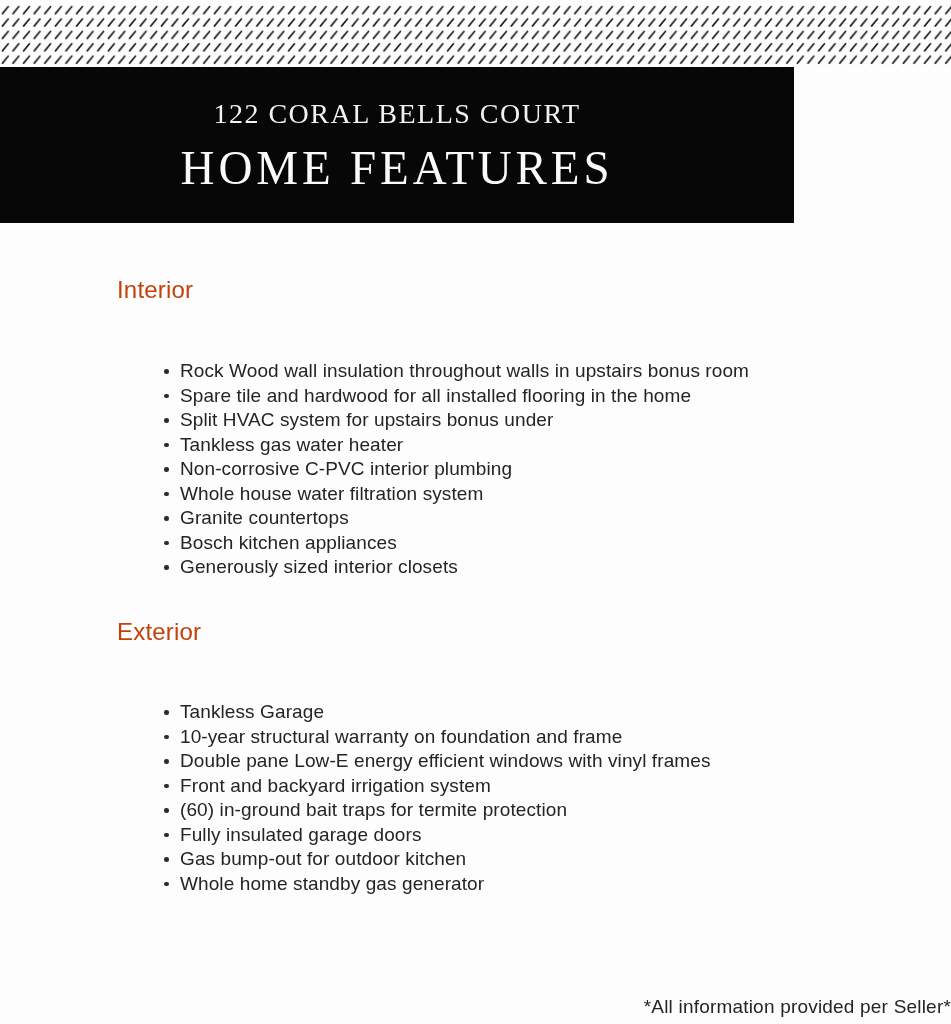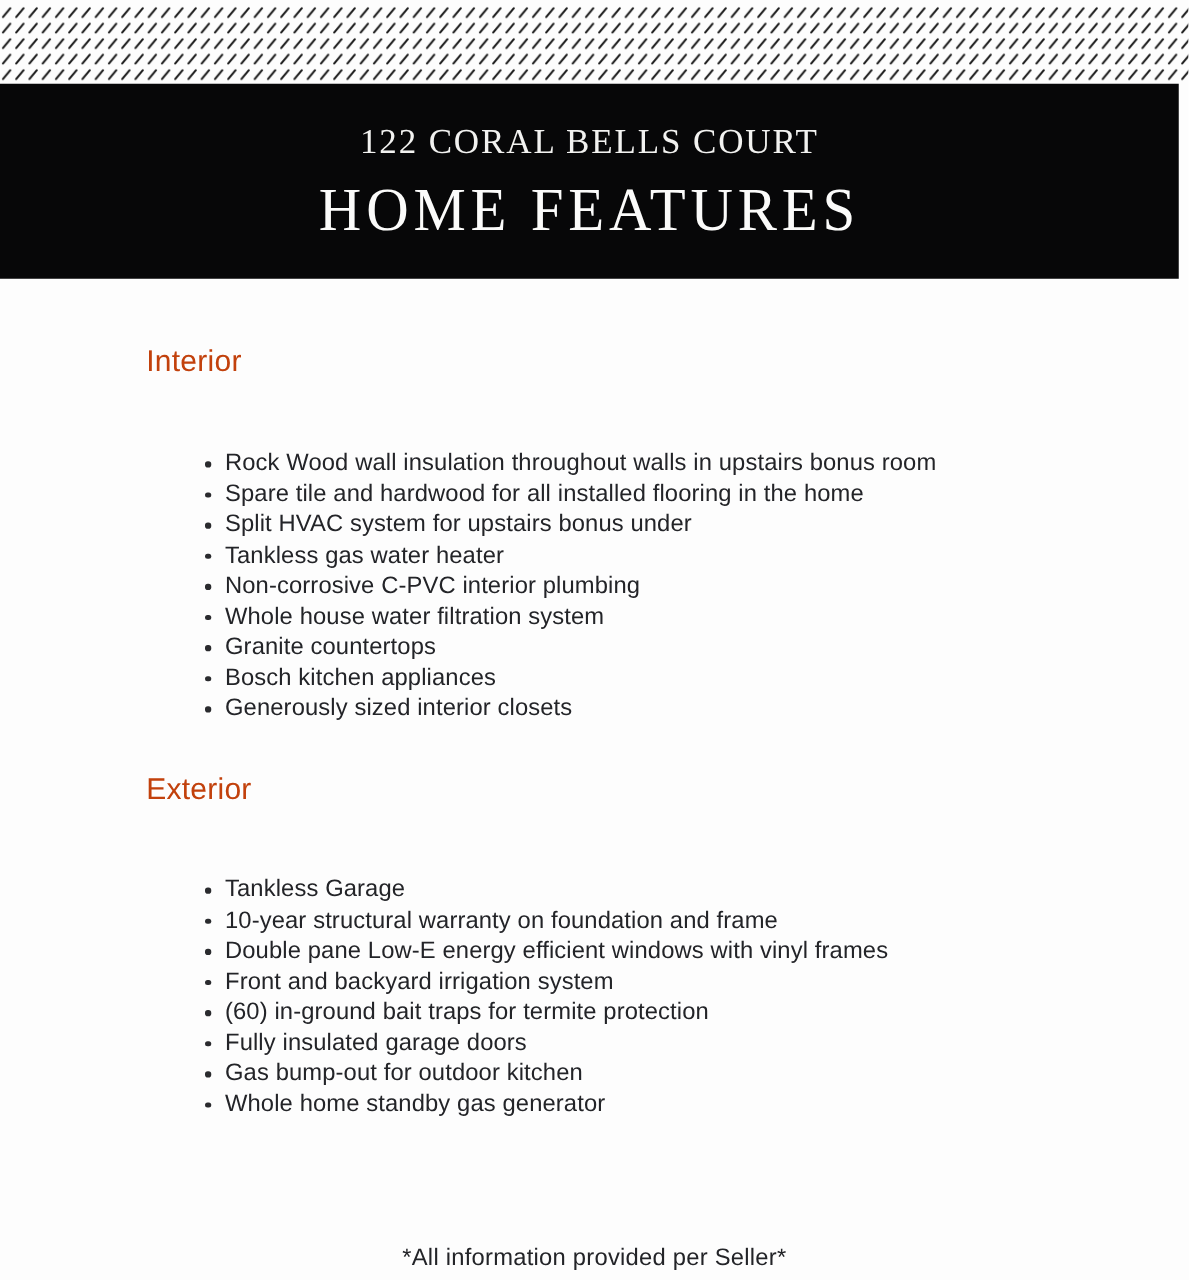--- a/index.html
+++ b/index.html
@@ -21,21 +21,21 @@
     position: absolute;
     top: 4px;
     left: 0;
     display: block;
   }
   
   .band {
     position: absolute;
     top: 67px;
     left: 0;
-    width: 943px;
+    width: 794px;
     height: 156px;
     background: #070708;
     text-align: center;
     color: #f6f6f4;
   }
   .address {
     margin-top: 31px;
     font-family: "Liberation Serif", serif;
     font-size: 28px;
     line-height: 32px;
@@ -90,21 +90,21 @@
     width: 4.5px;
     height: 4.5px;
     border-radius: 50%;
     background: #2a2b2e;
   }
   .footer-note {
     position: absolute;
     top: 996px;
     left: 0;
     width: 100%;
-    text-align: center;
+    text-align: right;
     font-size: 19px;
     letter-spacing: 0.2px;
     color: #232428;
   }
 </style>
 </head>
 <body>
 
 <div class="page">
 

